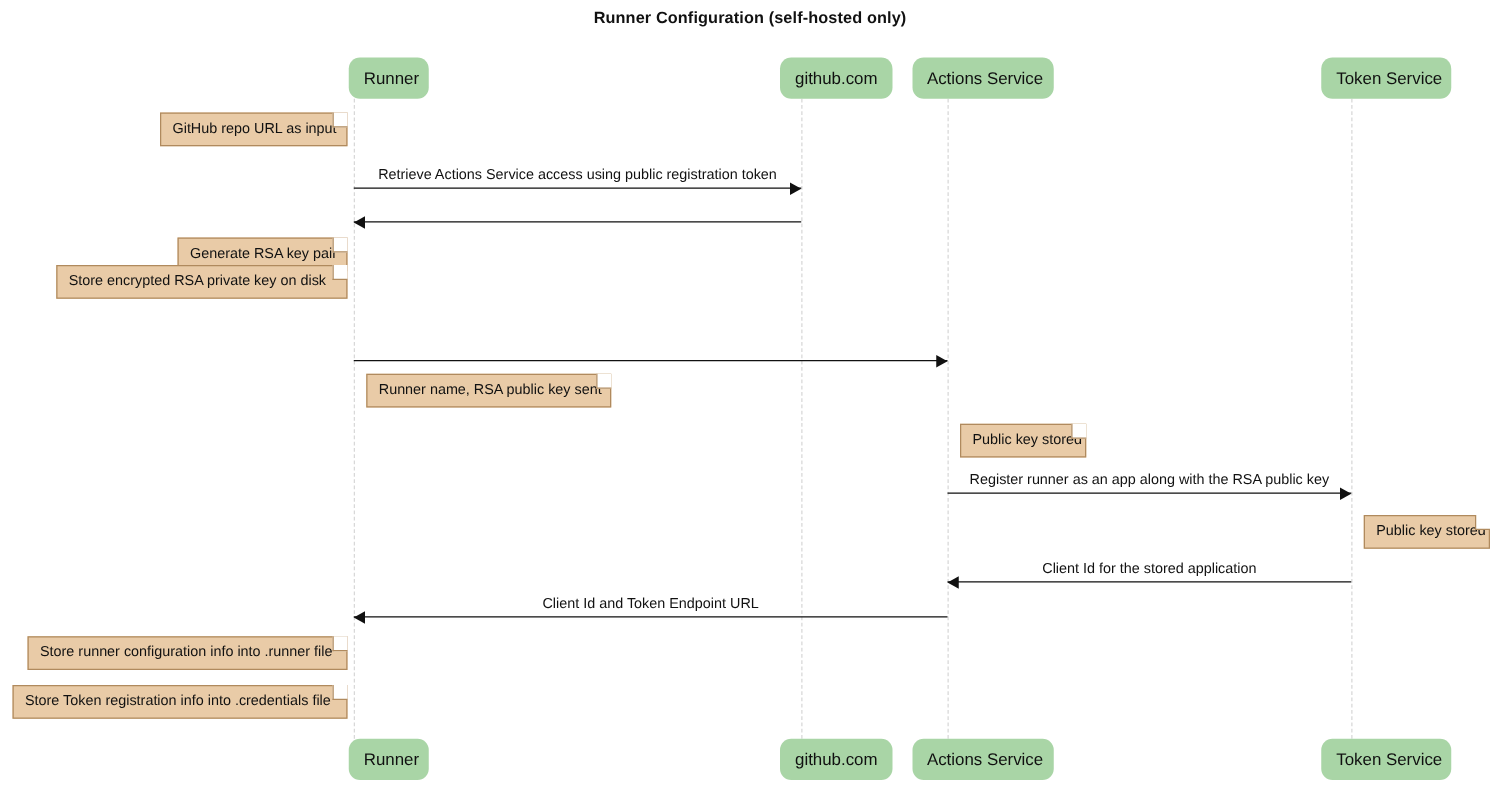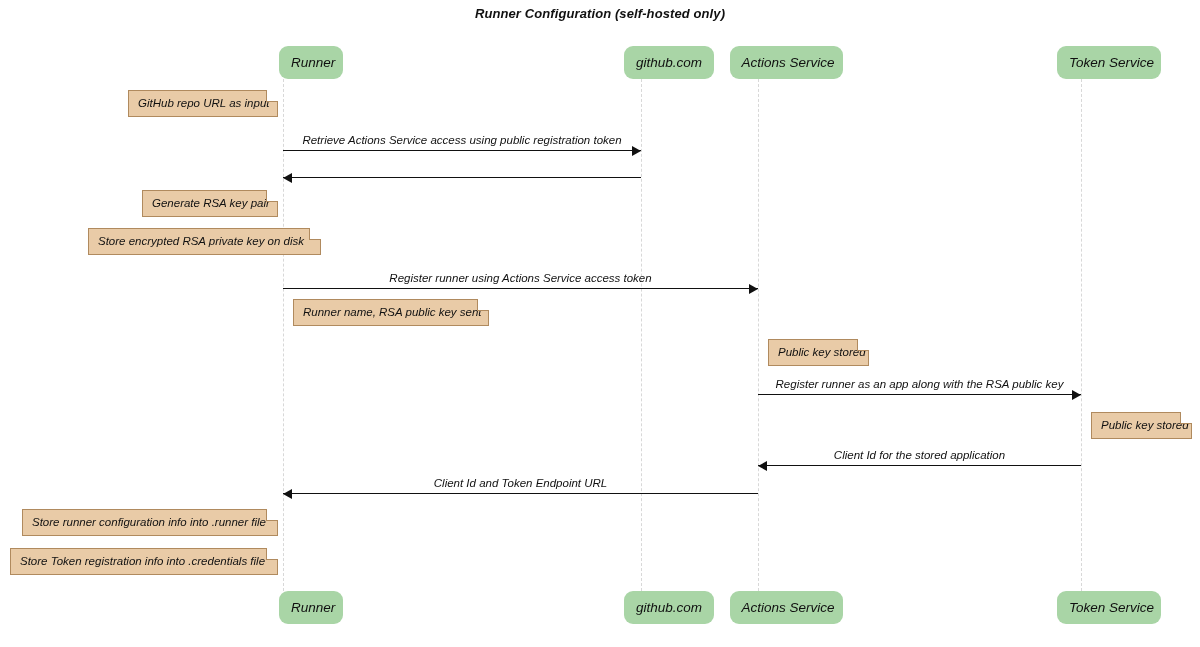--- a/index.html
+++ b/index.html
@@ -4,21 +4,21 @@
 <style>
   html,body{margin:0;padding:0;}
   body{
     width:1200px;height:647px;
     background:#ffffff;
     font-family:"Liberation Sans","DejaVu Sans",sans-serif;
     position:relative;
     overflow:hidden;
     color:#000;
   }
-  #diagram{position:absolute;left:0;top:0;width:1200px;height:647px;font-style:italic;}
+  #diagram{position:absolute;left:0;top:0;width:1200px;height:647px;}
 
   .title{
     position:absolute;
     width:100%;
     top:6px;
     text-align:center;
     font-size:13px;
     font-weight:bold;
     color:#111;
     letter-spacing:.1px;
@@ -107,31 +107,30 @@
     <div class="participant" style="width: 113px; left: 701.5px; top: 591px;"><span>Actions Service</span></div>
     <div class="participant" style="width: 104px; left: 1029px; top: 46px;"><span>Token Service</span></div>
     <div class="participant" style="width: 104px; left: 1029px; top: 591px;"><span>Token Service</span></div>
     <div class="msg-line" style="left: 283px; top: 150px; width: 358px;"></div>
     <div class="arrowhead right" style="top: 145.6px; left: 632px;"></div>
     <div class="msg-label" style="left: 283px; width: 358px; top: 134px;">Retrieve Actions Service access using public registration token</div>
     <div class="msg-line" style="left: 283px; top: 177px; width: 358px;"></div>
     <div class="arrowhead left" style="top: 172.6px; left: 283px;"></div>
     <div class="msg-line" style="left: 283px; top: 288px; width: 475px;"></div>
     <div class="arrowhead right" style="top: 283.6px; left: 749px;"></div>
-    <div class="msg-label" style="left: 283px; width: 475px; top: 272px;">Register runner using Actions Service access token</div>
     <div class="msg-line" style="left: 758px; top: 394px; width: 323px;"></div>
     <div class="arrowhead right" style="top: 389.6px; left: 1072px;"></div>
     <div class="msg-label" style="left: 758px; width: 323px; top: 378px;">Register runner as an app along with the RSA public key</div>
     <div class="msg-line" style="left: 758px; top: 465px; width: 323px;"></div>
     <div class="arrowhead left" style="top: 460.6px; left: 758px;"></div>
     <div class="msg-label" style="left: 758px; width: 323px; top: 449px;">Client Id for the stored application</div>
     <div class="msg-line" style="left: 283px; top: 493px; width: 475px;"></div>
     <div class="arrowhead left" style="top: 488.6px; left: 283px;"></div>
     <div class="msg-label" style="left: 283px; width: 475px; top: 477px;">Client Id and Token Endpoint URL</div>
     <div class="note" style="left: 128px; top: 90px; width: 150px;"><span>GitHub repo URL as input</span><div class="fold"></div></div>
     <div class="note" style="left: 142px; top: 190px; width: 136px;"><span>Generate RSA key pair</span><div class="fold"></div></div>
-    <div class="note" style="left: 45px; top: 228px; width: 233px; margin-left: 43px;"><span>Store encrypted RSA private key on disk</span><div class="fold"></div></div>
+    <div class="note" style="left: 45px; top: 212px; width: 233px;"><span>Store encrypted RSA private key on disk</span><div class="fold"></div></div>
     <div class="note" style="left: 293px; top: 299px; width: 196px;"><span>Runner name, RSA public key sent</span><div class="fold"></div></div>
     <div class="note" style="left: 768px; top: 339px; width: 101px;"><span>Public key stored</span><div class="fold"></div></div>
     <div class="note" style="left: 1091px; top: 412px; width: 101px;"><span>Public key stored</span><div class="fold"></div></div>
     <div class="note" style="left: 10px; top: 548px; width: 268px;"><span>Store Token registration info into .credentials file</span><div class="fold"></div></div>
     <div class="note" style="left: 22px; top: 509px; width: 256px;"><span>Store runner configuration info into .runner file</span><div class="fold"></div></div>
   </div>
 
 </body></html>

